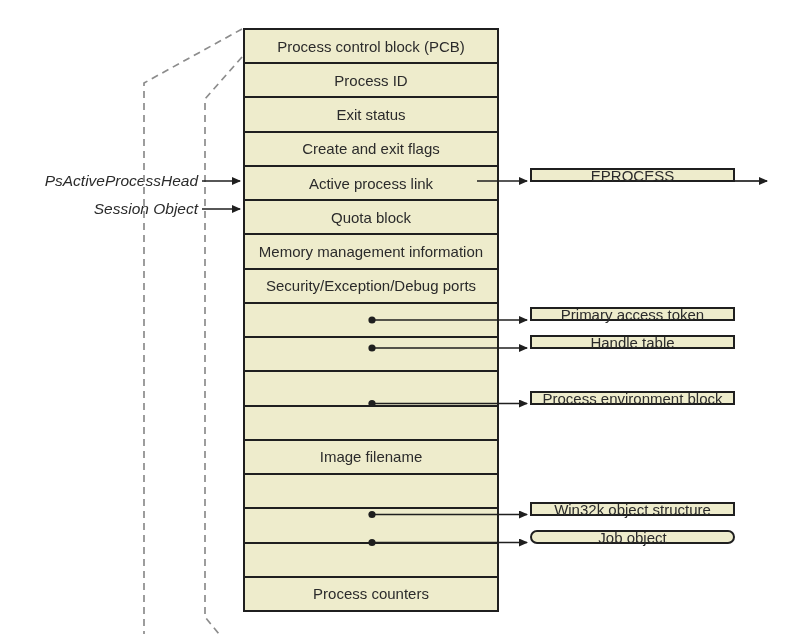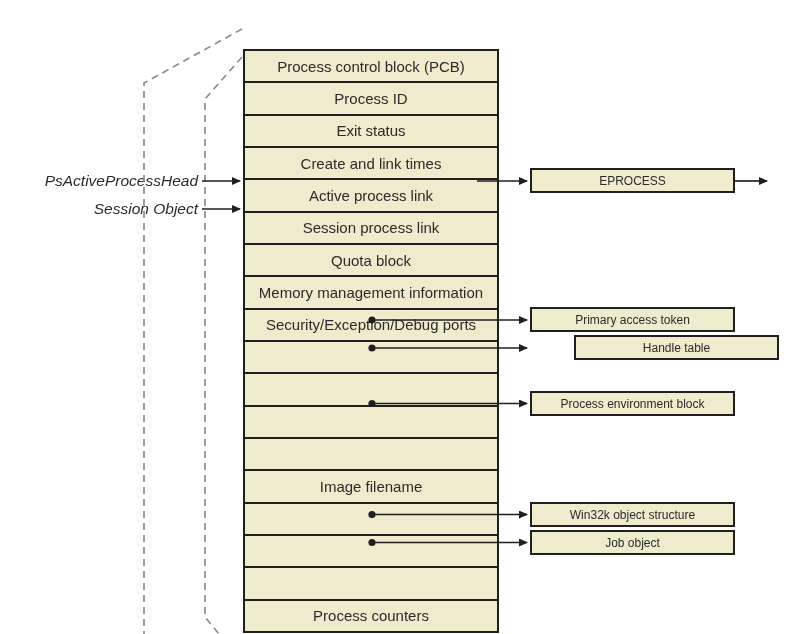--- a/index.html
+++ b/index.html
@@ -20,57 +20,56 @@
     position: absolute;
     left: 243px;
     top: 28px;
     width: 256px;
     height: 584px;
     box-sizing: border-box;
     border: 2px solid #1f1f1f;
     background: #eeeccc;
     display: flex;
     flex-direction: column;
-    margin-top: 21px;
   }
   .row {
     flex: 1 1 0;
     box-sizing: border-box;
     border-bottom: 2px solid #1f1f1f;
     display: flex;
     align-items: center;
     justify-content: center;
     font-size: 15px;
     color: #2b2b2b;
     white-space: nowrap;
   }
   .row:last-child { border-bottom: none; }
 
   
   .side-box {
     position: absolute;
     left: 530px;
     width: 205px;
-    height: 25px;
+    height: 14px;
     box-sizing: border-box;
     border: 2px solid #1f1f1f;
     background: #eeeccc;
     display: flex;
     align-items: center;
     justify-content: center;
-    font-size: 12px;
+    font-size: 15px;
     color: #2b2b2b;
     white-space: nowrap;
   }
   #box-eprocess      { top: 168px; }
   #box-token         { top: 307px; }
-  #box-handle-table  { top: 335px; margin-left: 44px; }
+  #box-handle-table  { top: 335px; }
   #box-peb           { top: 391px; }
   #box-win32k        { top: 502px; }
-  #box-job           { top: 530px; }
+  #box-job           { top: 530px; border-radius: 7px; }
 
   
   .pointer-label {
     position: absolute;
     right: 607px;
     width: 230px;
     text-align: right;
     font-style: italic;
     font-size: 15.5px;
     color: #2b2b2b;
@@ -95,23 +94,22 @@
 
 <div id="canvas">
 
   <div class="pointer-label" id="label-ps-active">PsActiveProcessHead</div>
   <div class="pointer-label" id="label-session">Session Object</div>
 
   <div id="main-table">
     <div class="row">Process control block (PCB)</div>
     <div class="row">Process ID</div>
     <div class="row">Exit status</div>
-    <div class="row">Create and link times</div>
+    <div class="row">Create and exit flags</div>
     <div class="row">Active process link</div>
-    <div class="row">Session process link</div>
     <div class="row">Quota block</div>
     <div class="row">Memory management information</div>
     <div class="row">Security/Exception/Debug ports</div>
     <div class="row"></div>
     <div class="row"></div>
     <div class="row"></div>
     <div class="row"></div>
     <div class="row">Image filename</div>
     <div class="row"></div>
     <div class="row"></div>

